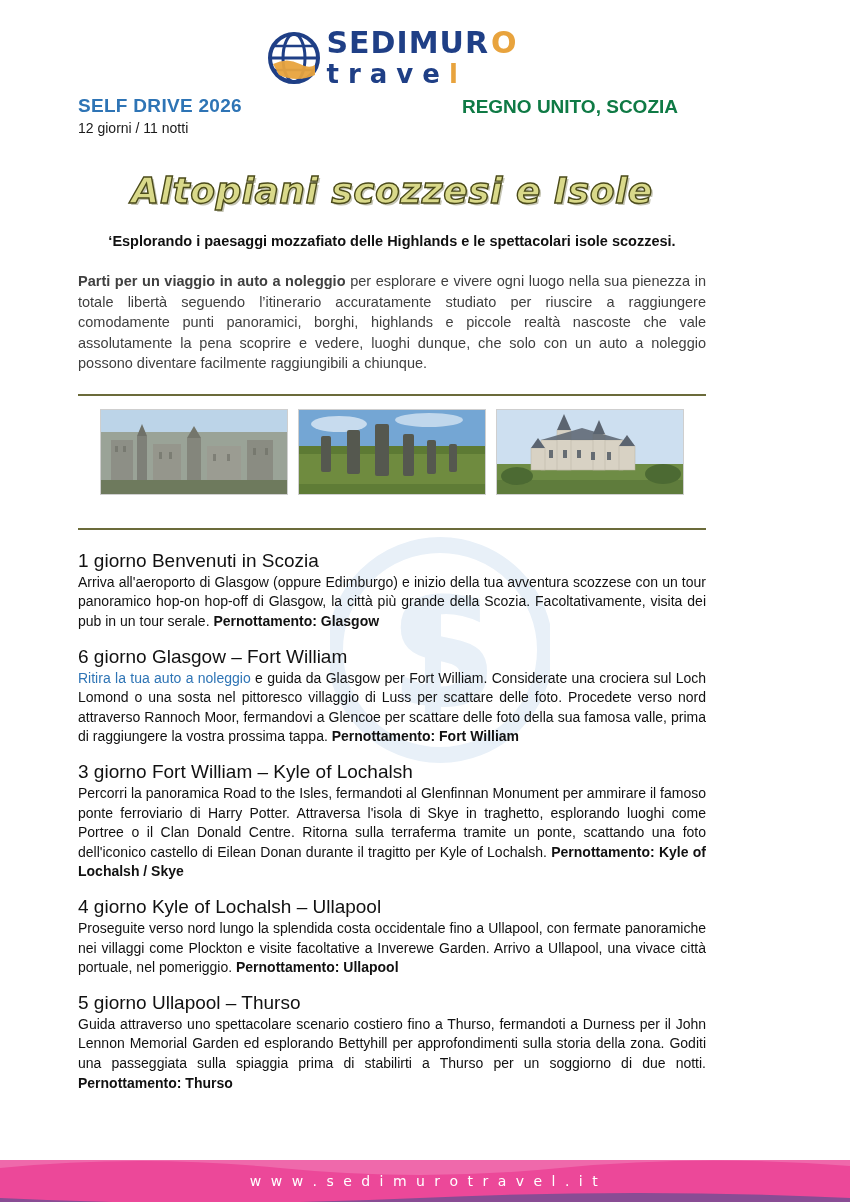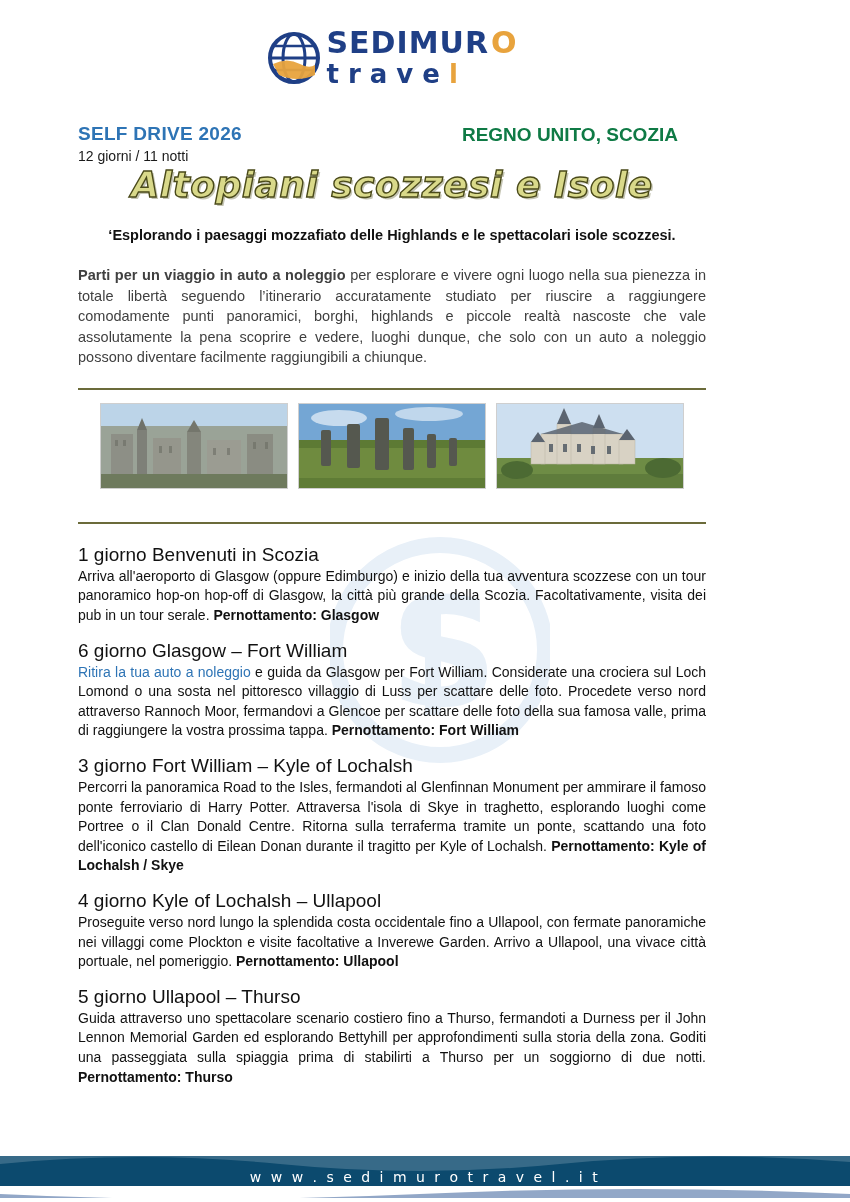--- a/index.html
+++ b/index.html
@@ -66,21 +66,21 @@
     font-weight: bold;
     font-size: 26px;
     letter-spacing: 9px;
     color: #1f3f86;
     margin-top: 3px;
   }
   .logo-bottom .accent { color: #e8a33d; }
 
   
   .header-row {
-    margin-top: 36px;
+    margin-top: 8px;
     display: flex;
     justify-content: space-between;
     align-items: flex-start;
   }
   .self-drive {
     color: #2e74b5;
     font-weight: bold;
     font-size: 19px;
     letter-spacing: 0.3px;
   }
@@ -92,20 +92,21 @@
   .country {
     color: #0f7a45;
     font-weight: bold;
     font-size: 19px;
     padding-right: 28px;
     padding-top: 1px;
   }
 
   
   .title-wrap {
+    margin-top: 34px;
     text-align: center;
   }
   .title {
     font-family: "DejaVu Sans", sans-serif;
     font-style: italic;
     font-weight: bold;
     font-size: 36px;
     color: #d9d98a;
     -webkit-text-stroke: 1.4px #4a4a1a;
     text-shadow: 2px 2px 0 rgba(90,90,40,0.35);
@@ -163,24 +164,24 @@
     text-align: justify;
     color: #111;
   }
   .day-body .blue { color: #2e74b5; }
   .day-body b { font-weight: bold; }
 
   
   .footer {
     position: absolute;
     left: 0;
-    bottom: 16px;
+    bottom: 0;
     width: 850px;
-    height: 30px;
-    background: #0c4a6e;
+    height: 42px;
+    background: #ec4899;
     z-index: 3;
   }
   .footer-wave {
     position: absolute;
     left: 0; top: 0;
     width: 850px; height: 42px;
   }
   .footer-text {
     position: absolute;
     left: 0; top: 0;

